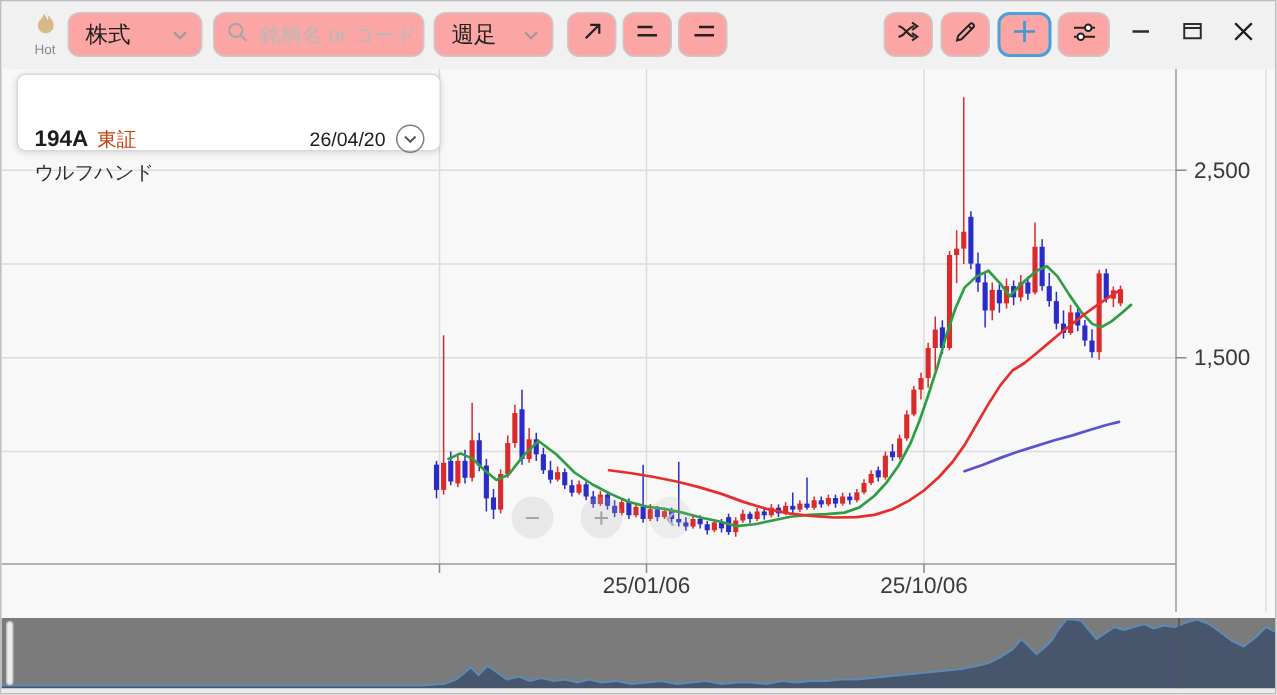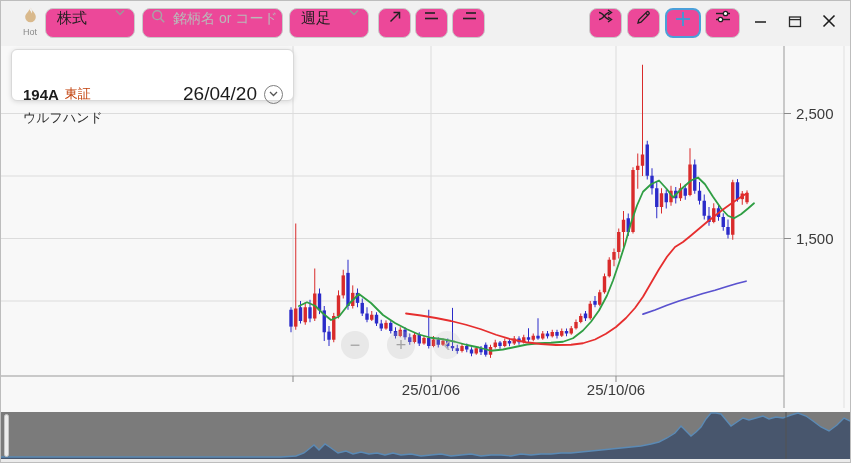--- a/index.html
+++ b/index.html
@@ -7,22 +7,22 @@
     position:relative; width:851px; height:463px; overflow:hidden;
     background:#f8f8f8; border:1px solid #bdbdbd; box-sizing:border-box;
     font-family:"Liberation Sans", sans-serif;
   }
   
   .toolbar { position:absolute; top:0; left:0; width:100%; height:45px; background:#f1f1f1; }
   .hot { position:absolute; left:13px; top:6px; width:32px; text-align:center; line-height:1; }
   .hot .hot-label { font-size:9px; color:#8a8a8a; display:block; margin-top:1px; }
   .tbtn {
     position:absolute; top:7px; height:30px; box-sizing:border-box;
-    background:#ec4899; border:1px solid #c9c9c9; border-radius:8px;
-    display:flex; align-items:flex-start; justify-content:center;
+    background:#fca5a5; border:1px solid #c9c9c9; border-radius:8px;
+    display:flex; align-items:center; justify-content:center;
     font-size:15px; color:#1f1f1f; cursor:default;
   }
   .select { justify-content:space-between; padding:0 9px 0 11px; }
   .select .chev { margin-left:6px; display:flex; }
   .searchbox { padding:0 8px; justify-content:flex-start; }
   .searchbox input {
     border:none; outline:none; background:transparent; width:110px; margin-left:5px;
     font-family:"Liberation Sans", sans-serif; font-size:14px; color:#333;
   }
   .searchbox input::placeholder { color:#b9b9b9; }
@@ -31,21 +31,21 @@
   .winctl { position:absolute; top:7px; width:26px; height:30px; display:flex; align-items:center; justify-content:center; }
   
   .infobox {
     position:absolute; left:10px; top:48px; width:283px; height:52px; z-index:6;
     background:#fff; border:1px solid #d9d9d9; border-radius:6px;
     box-shadow:0 1px 5px rgba(0,0,0,.13); padding:7px 10px 0 11px; box-sizing:border-box;
   }
   .infobox .row1 { display:flex; align-items:center;margin-top:26px; }
   .ib-code { font-size:15px; font-weight:bold; color:#1c1c1c; }
   .ib-exch { font-size:13px; color:#c2410c; margin-left:6px; flex:1; }
-  .ib-date { font-size:19px; color:#1c1c1c; margin-right:7px; }
+  .ib-date { font-size:13px; color:#1c1c1c; margin-right:7px; }
   .ib-chev { width:17px; height:17px; border:1.2px solid #7e7e7e; border-radius:50%;
              display:flex; align-items:center; justify-content:center; }
   .ib-name { font-size:13px; color:#2e2e2e; margin-top:4px; }
   
   #chart-svg { position:absolute; left:0; top:45px; }
   .fbtn {
     position:absolute; width:28px; height:28px; border-radius:50%; z-index:4;
     background:rgba(185,185,185,.25); color:#a3a3a3;
     display:flex; align-items:center; justify-content:center;
     font-size:18px; line-height:1; cursor:default;

